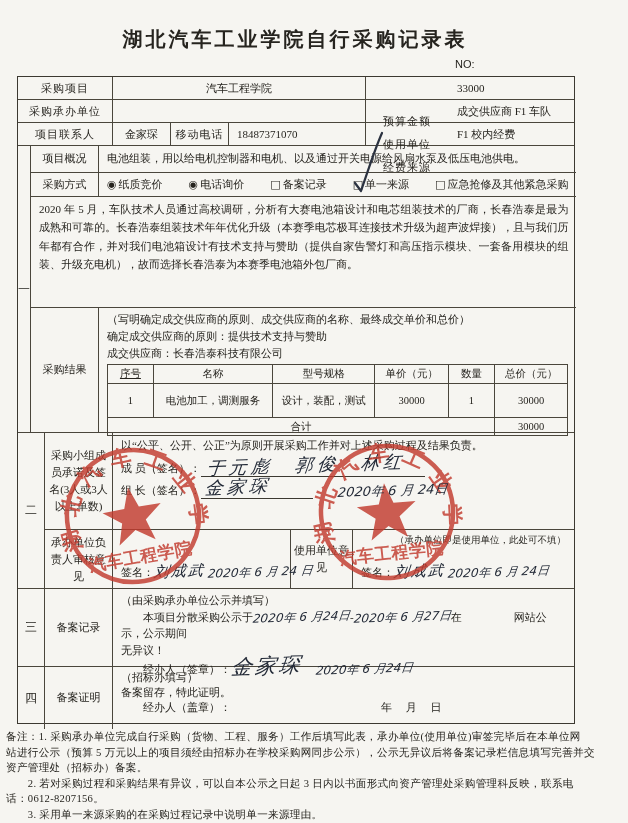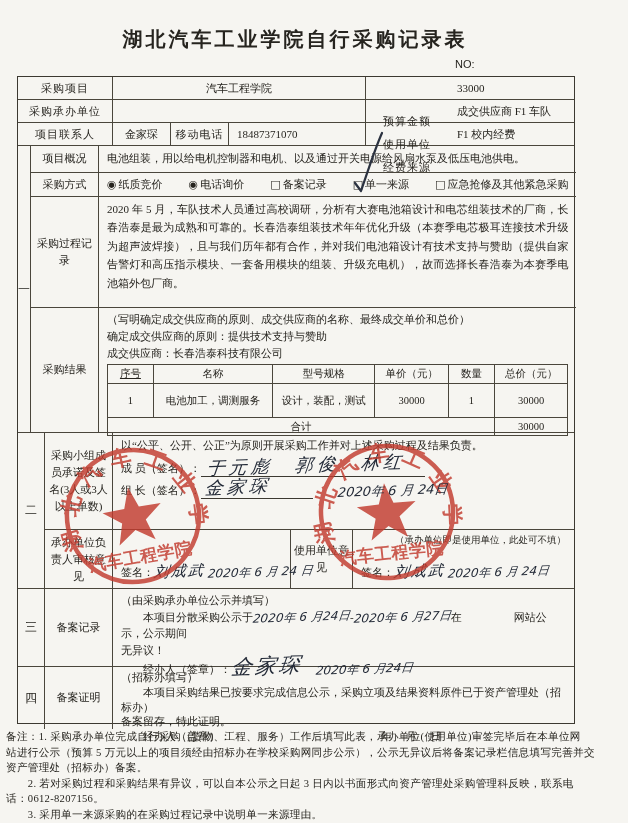--- a/index.html
+++ b/index.html
@@ -156,21 +156,20 @@
                 </svg>
               </span>
               <span class="opt">
                 <span class="sym">□</span>
                   <span>应急抢修及其他紧急采购</span>
               </span>
             </div>
           </div>
         </div>
         <div class="srow h112">
-          <div class="slbl">采购过程记录</div>
           <div class="scontent justify">2020 年 5 月，车队技术人员通过高校调研，分析有大赛电池箱设计和电芯组装技术的厂商，长春浩泰是最为成熟和可靠的。长春浩泰组装技术年年优化升级（本赛季电芯极耳连接技术升级为超声波焊接），且与我们历年都有合作，并对我们电池箱设计有技术支持与赞助（提供自家告警灯和高压指示模块、一套备用模块的组装、升级充电机），故而选择长春浩泰为本赛季电池箱外包厂商。</div>
         </div>
         <div class="srow h124">
           <div class="slbl">采购结果</div>
           <div class="scontent" style="line-height:17px;">
             <div>（写明确定成交供应商的原则、成交供应商的名称、最终成交单价和总价）</div>
             <div>确定成交供应商的原则：提供技术支持与赞助</div>
             <div>成交供应商：长春浩泰科技有限公司</div>
             <table class="rtable">
               <tbody>
@@ -256,21 +255,20 @@
       </div>
     </div>
 
     <div class="sec" style="height:62px;border-bottom:none;">
       <div class="sec-num">四</div>
       <div class="sec-body">
         <div class="srow h62">
           <div class="slbl">备案证明</div>
           <div class="scontent" style="line-height:14.8px;">
             <div>（招标办填写）</div>
-            <div><span style="display:inline-block;width:2em;"></span><span>本项目采购结果已按要求完成信息公示，采购立项及结果资料原件已于资产管理处（招标办）</span></div>
             <div>备案留存，特此证明。</div>
             <div style="display:flex;">
               <span style="display:inline-block;width:2em;"></span>
                 <span>经办人（盖章）：</span>
               <span style="margin-left:150px;">年　 月　 日</span>
             </div>
           </div>
         </div>
       </div>
     </div>

